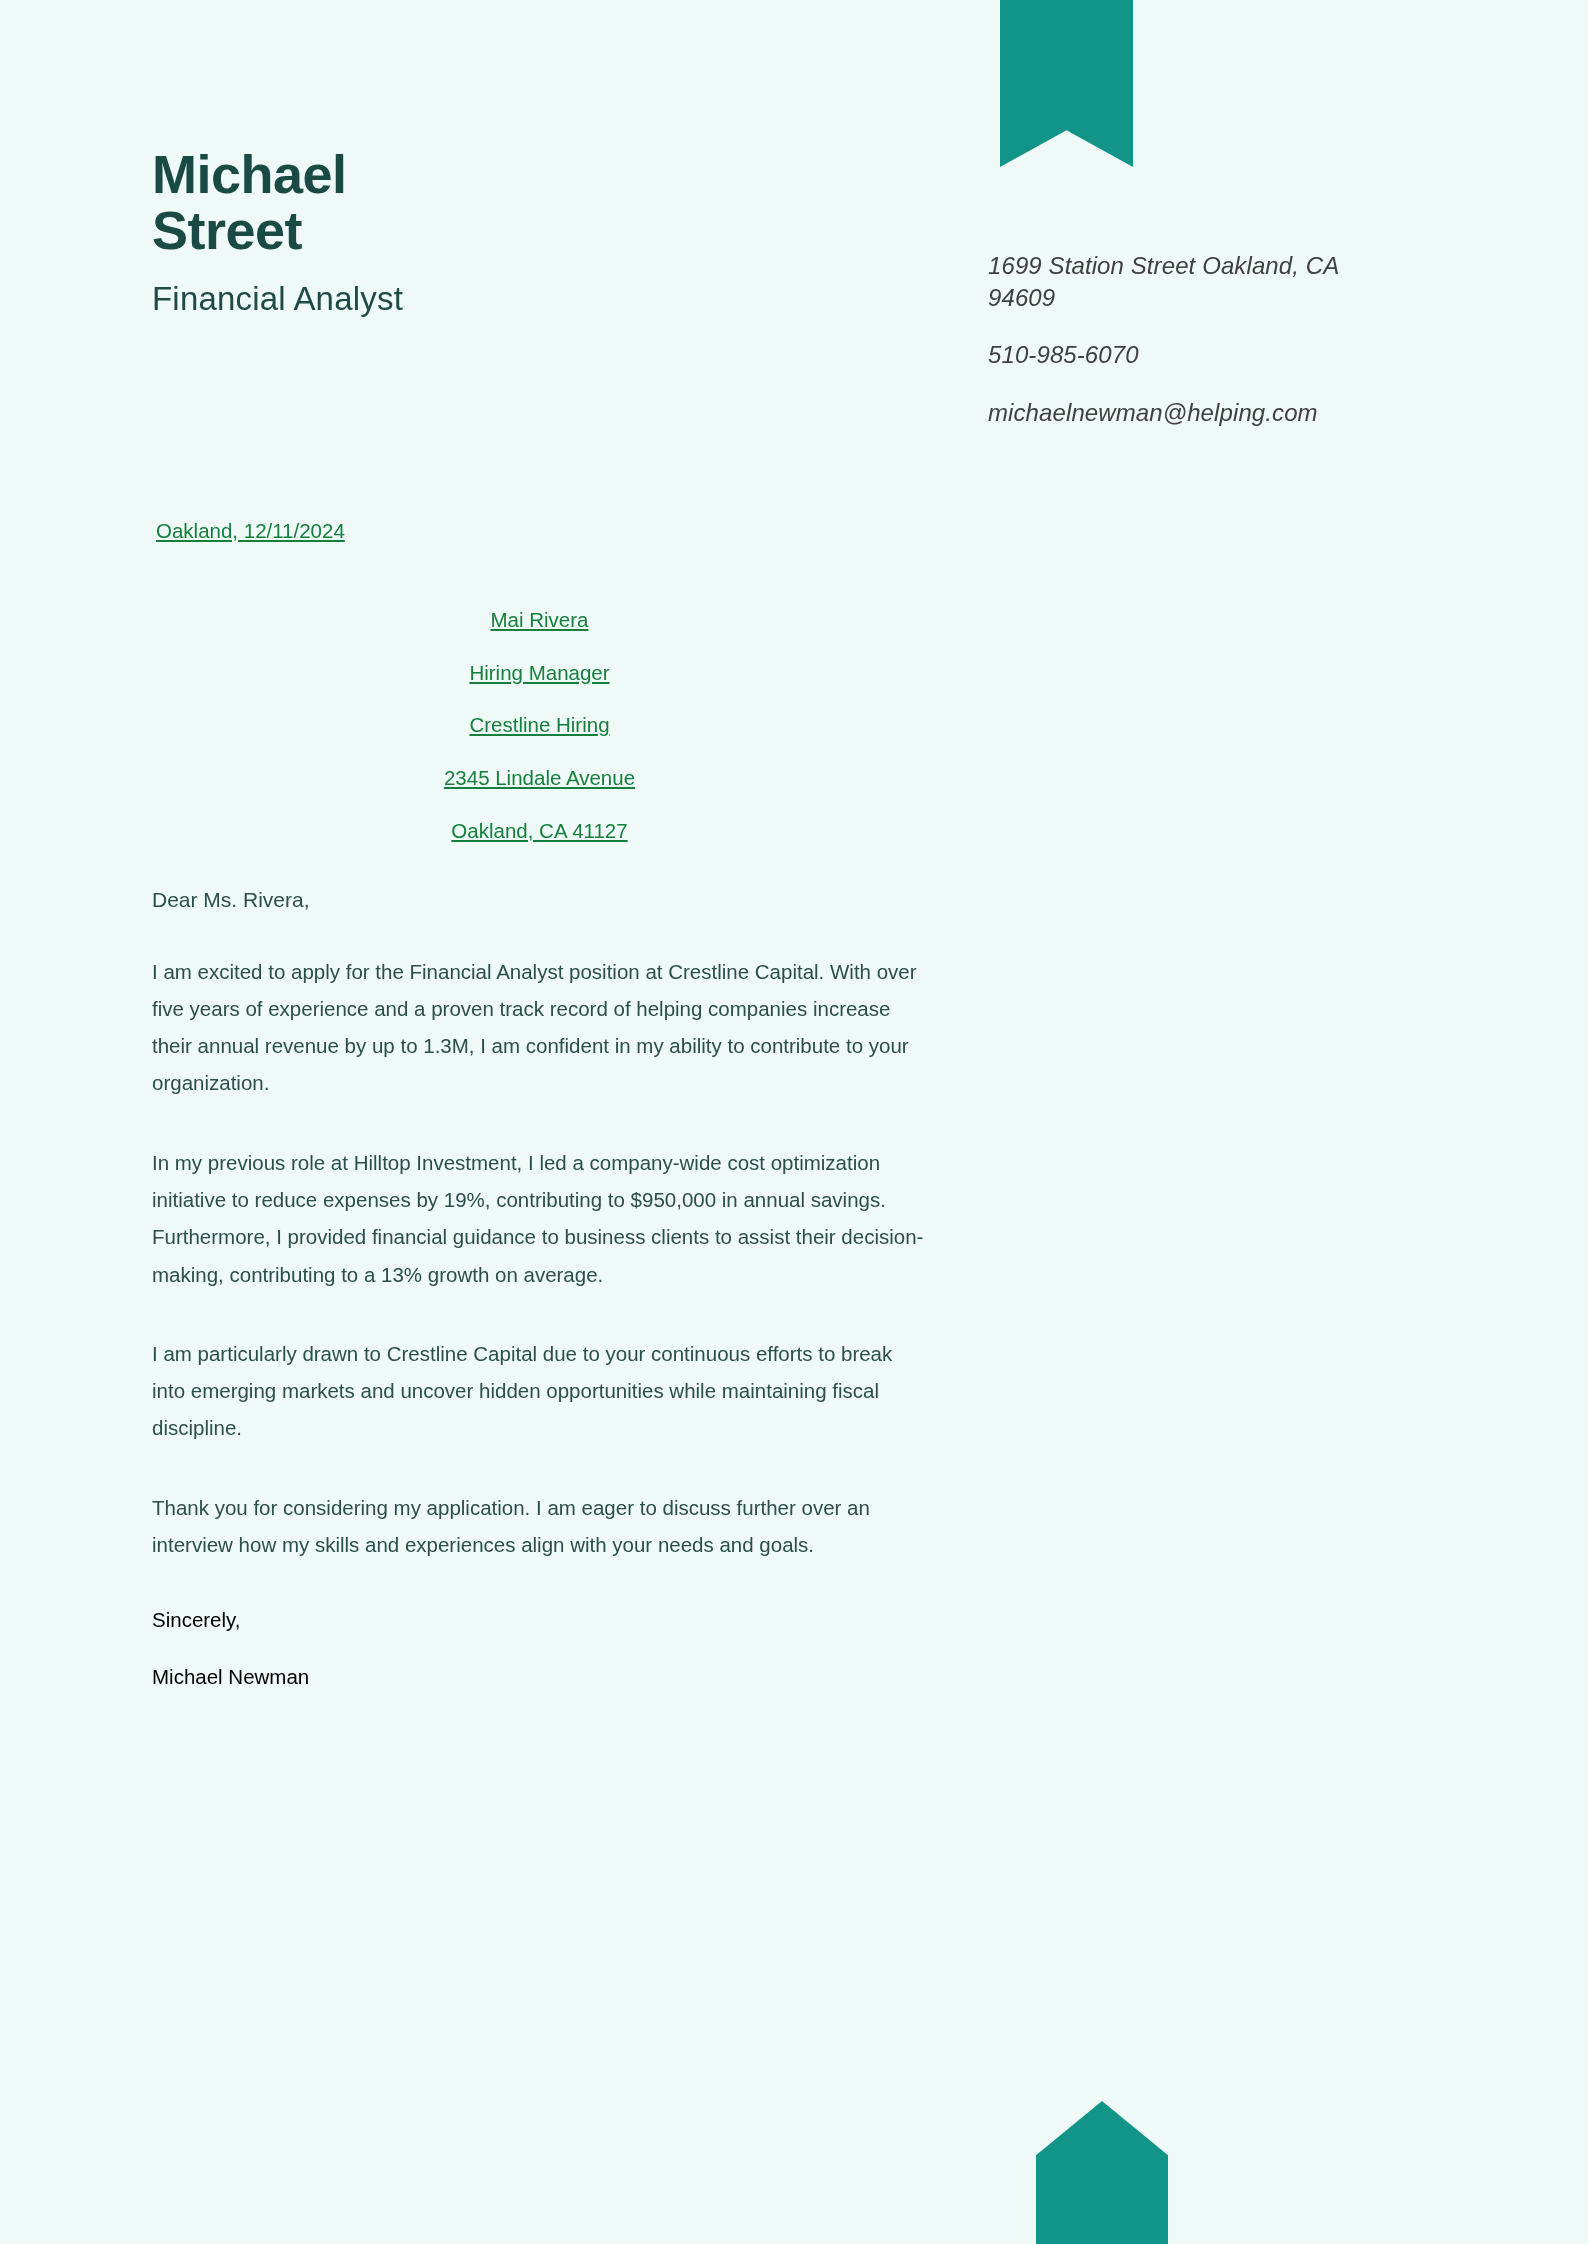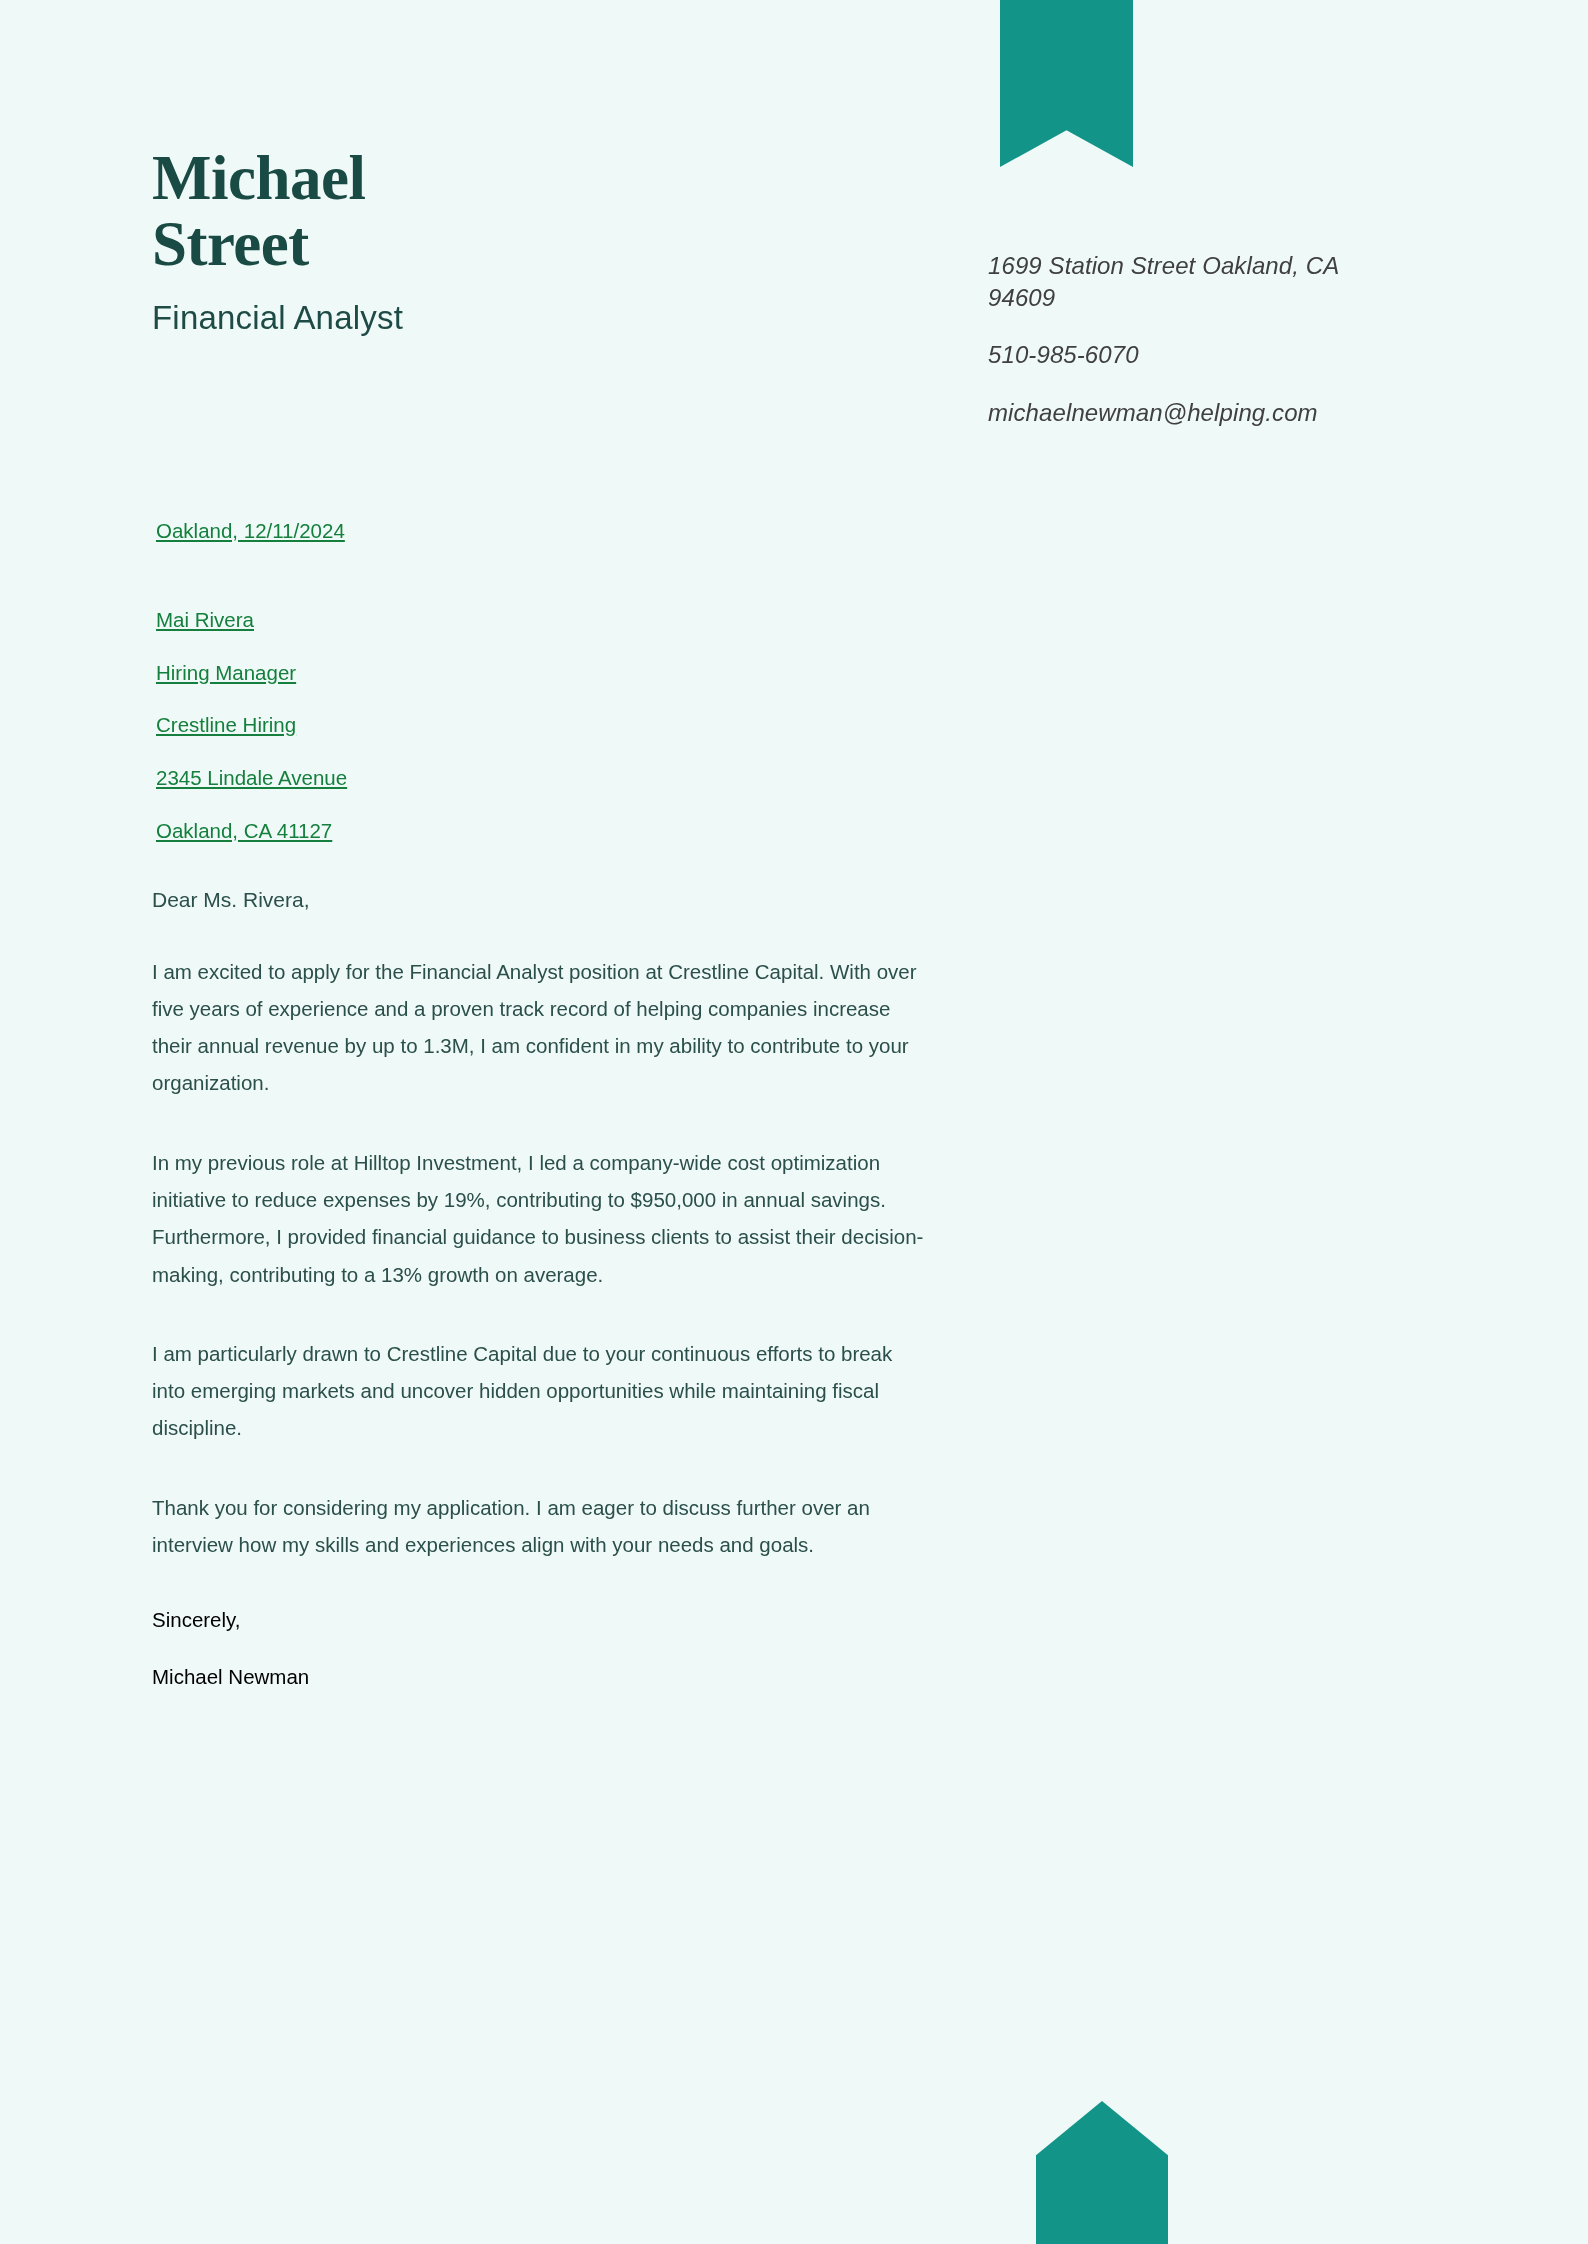--- a/index.html
+++ b/index.html
@@ -45,22 +45,22 @@
     width: 100%;
     height: 470px;
   }
   .name-block {
     position: absolute;
     left: 152px;
     top: 146px;
     width: 520px;
   }
   .name {
-    font-family: Liberation Serif, serif;
-    font-size: 63px;
+    font-family: Liberation Sans, sans-serif;
+    font-size: 54px;
     font-weight: 700;
     line-height: 1.04;
     letter-spacing: -0.5px;
     color: #1a4a44;
     margin: 0;
   }
   .job-title {
     font-size: 33px;
     font-weight: 400;
     color: #1e4b46;
@@ -94,21 +94,21 @@
   .meta-line {
     font-size: 20.5px;
     line-height: 1.5;
     color: #15803d;
     margin: 4px;
     text-decoration: underline;
   }
   .date { margin-bottom: 0; }
   .spacer-lg { height: 41px; }
   .spacer-xl { height: 54px; }
-  .recipient .meta-line { margin-bottom: 22px; }
+  .recipient .meta-line { margin-bottom: 22px; text-align: center; }
   .recipient .meta-line:last-child { margin-bottom: 0; }
 
   .salutation {
     font-size: 21px;
     color: #2b4f4a;
     margin: 0;
   }
   .para {
     font-size: 20.5px;
     line-height: 1.82;

